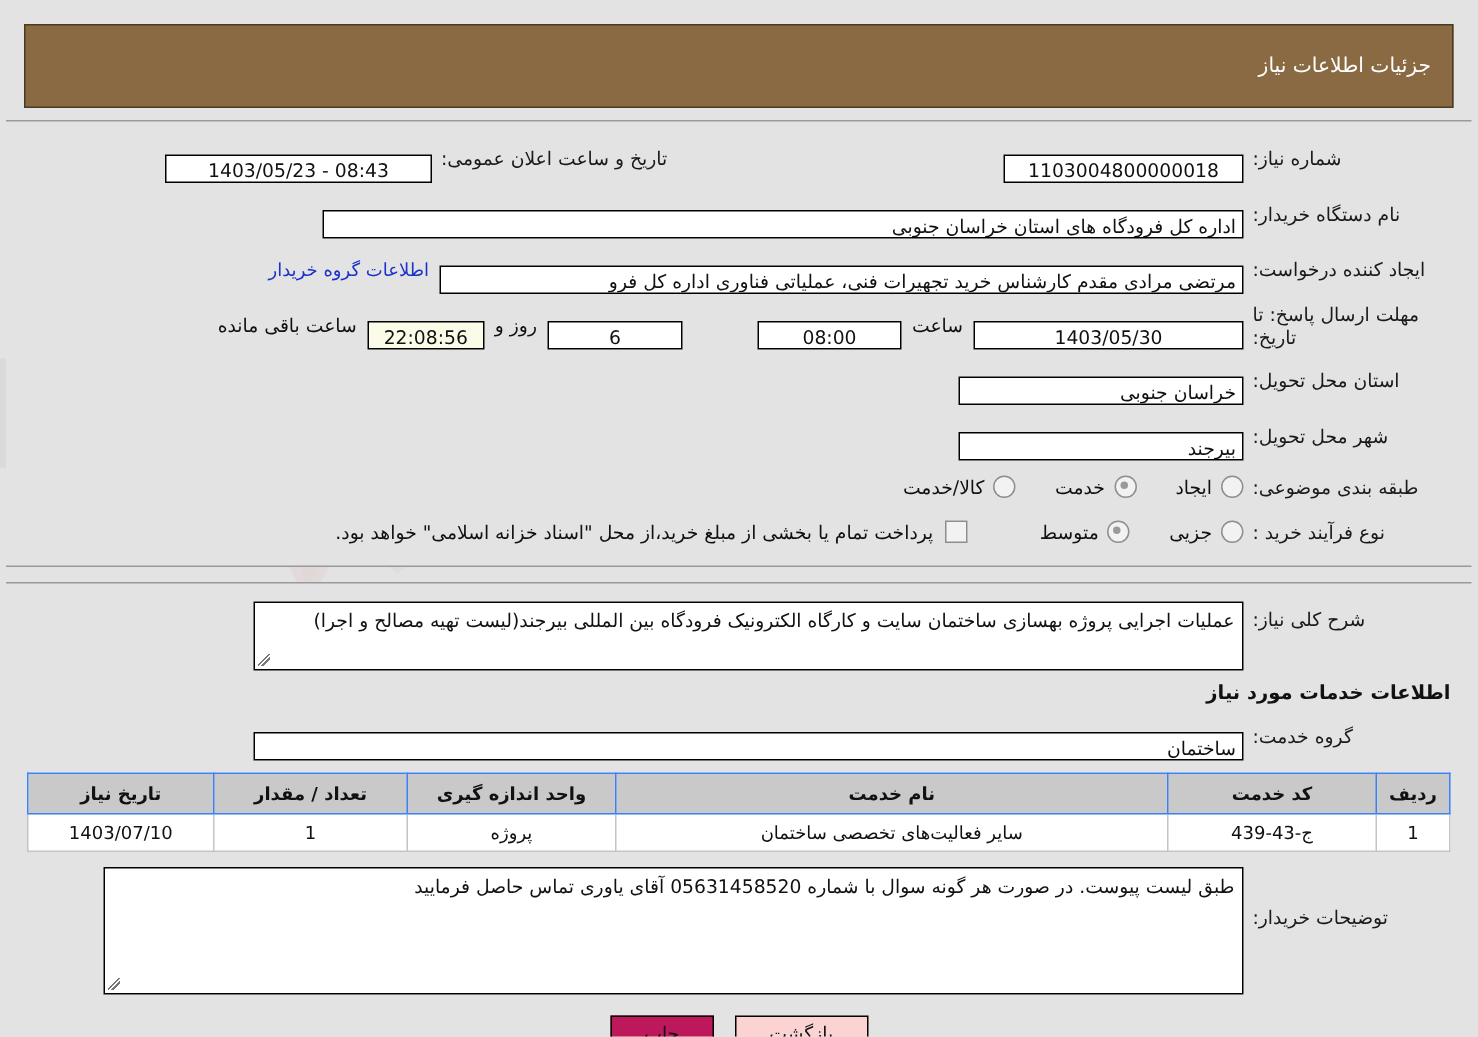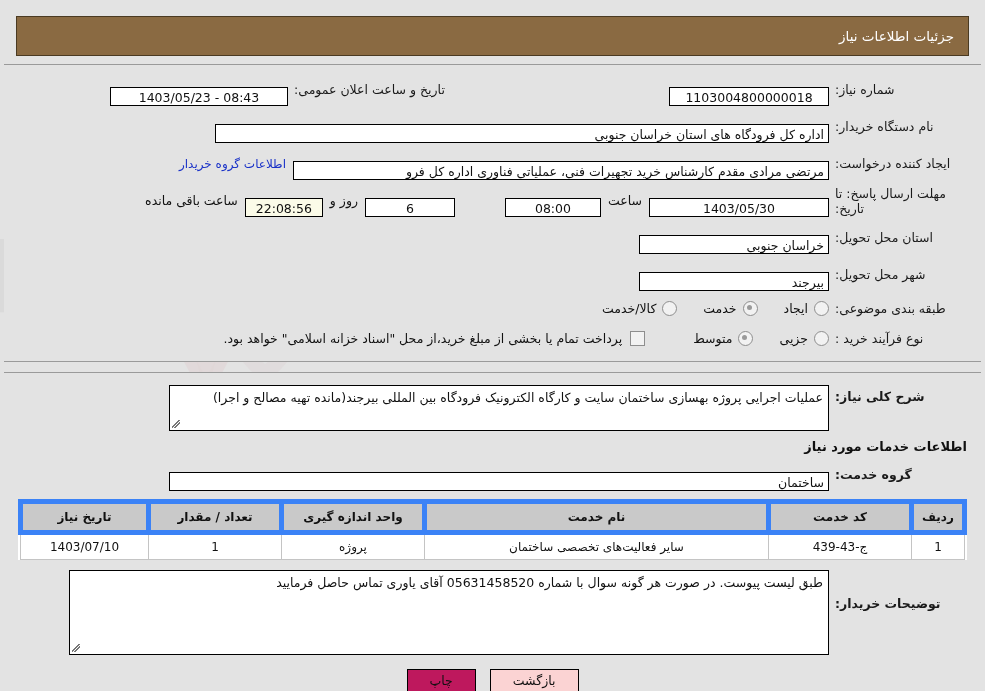--- a/index.html
+++ b/index.html
@@ -25,21 +25,21 @@
     pointer-events: none;
     z-index: 0;
     opacity: .30;
   }
 
   .page { position: relative; z-index: 2; }
 
   
   .header-bar {
     margin: 16px 16px 0 16px;
-    height: 40px;
+    height: 56px;
     background: #8a6a42;
     border: 1px solid #4a3a22;
     display: flex;
     align-items: center;
     justify-content: flex-start;
     padding: 0 14px;
     box-sizing: border-box;
   }
   .header-title {
     color: #ffffff;
@@ -66,21 +66,21 @@
     min-height: 26px;
   }
   .lbl {
     text-align: left;
     font-size: 12.5px;
     color: #1a1a1a;
     white-space: nowrap;
     padding-left: 6px;
   }
   .lbl.w-right { width: 132px; text-align: left; }
-  .lbl.bold { font-weight: bold; }
+  .lbl.bold { font-weight: normal; }
 
   .fld {
     background: #ffffff;
     border: 1px solid #000000;
     height: 19px;
     line-height: 19px;
     font-size: 12.5px;
     padding: 0 4px;
     box-sizing: border-box;
     color: #111;
@@ -174,21 +174,21 @@
   .tbl-wrap { padding: 6px 14px 0 14px; }
   table.grid {
     width: 100%;
     border-collapse: collapse;
     font-size: 12px;
     border: 1px solid #9a9a9a;
     background: #fff;
   }
   table.grid th {
     background: #c9c9c9;
-    border: 5px solid #3b82f6;
+    border: 1px solid #3b82f6;
     font-weight: bold;
     padding: 6px 4px;
     text-align: center;
     font-size: 12px;
     color: #111;
   }
   table.grid td {
     background: #fff;
     border: 1px solid #c4c4c4;
     padding: 5px 16px;
@@ -330,21 +330,21 @@
       <span class="checkbox"></span>
       <span class="note-txt">پرداخت تمام یا بخشی از مبلغ خرید،از محل "اسناد خزانه اسلامی" خواهد بود.</span>
       <div class="spacer"></div>
     </div>
 
   </div>
 
   <div class="panel">
     <div class="row" style="align-items:flex-start; padding-top:6px;">
       <div class="lbl w-right bold" style="padding-top:4px">شرح کلی نیاز:</div>
-      <div class="ta" style="width:660px; height:46px;">عملیات اجرایی پروژه بهسازی ساختمان سایت و کارگاه الکترونیک فرودگاه بین المللی بیرجند(مانده تهیه مصالح و اجرا)</div>
+      <div class="ta" style="width:660px; height:46px;">عملیات اجرایی پروژه بهسازی ساختمان سایت و کارگاه الکترونیک فرودگاه بین المللی بیرجند(لیست تهیه مصالح و اجرا)</div>
       <div class="spacer"></div>
     </div>
 
     <div class="section-title">اطلاعات خدمات مورد نیاز</div>
 
     <div class="row">
       <div class="lbl w-right bold">گروه خدمت:</div>
       <div class="fld" style="width:660px">ساختمان</div>
       <div class="spacer"></div>
     </div>

